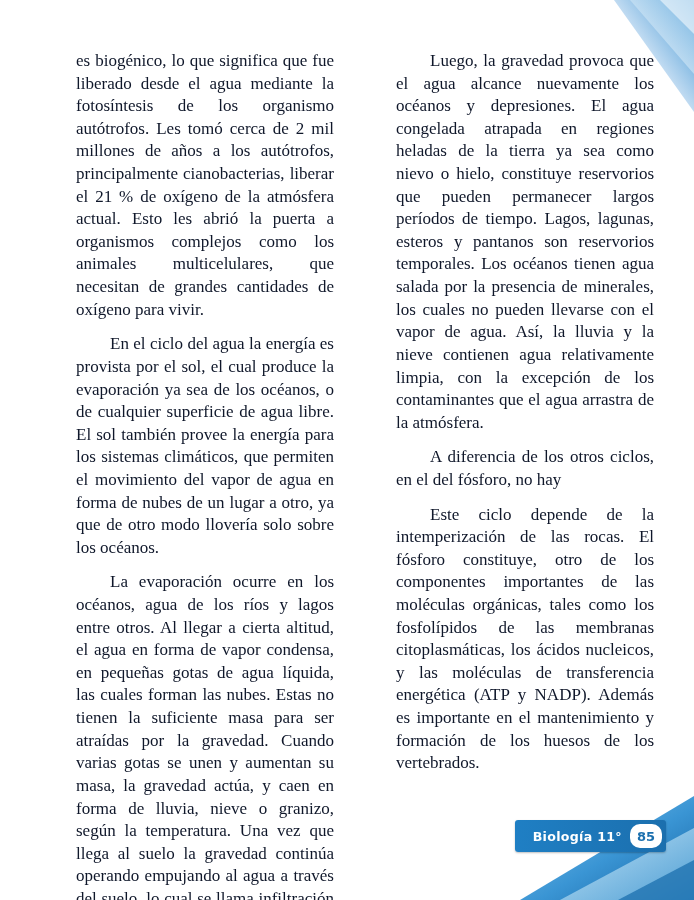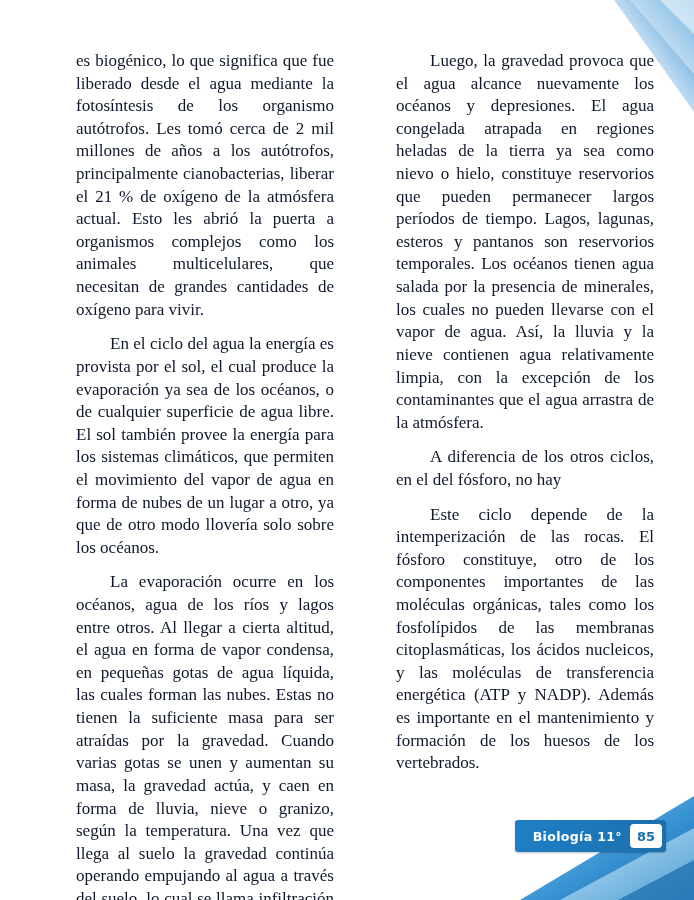--- a/index.html
+++ b/index.html
@@ -112,21 +112,21 @@
   .footer-book {
     font-family: "DejaVu Sans", sans-serif;
     font-weight: bold;
     font-size: 12.6px;
     color: #ffffff;
     letter-spacing: .3px;
   }
   .footer-page {
     min-width: 30px;
     height: 24px;
-    border-radius: 4px;
+    border-radius: 10px;
     background: #ffffff;
     color: #1b6fae;
     font-family: "DejaVu Sans", sans-serif;
     font-weight: bold;
     font-size: 13px;
     display: flex;
     align-items: center;
     justify-content: center;
     padding: 0 7px;
   }

